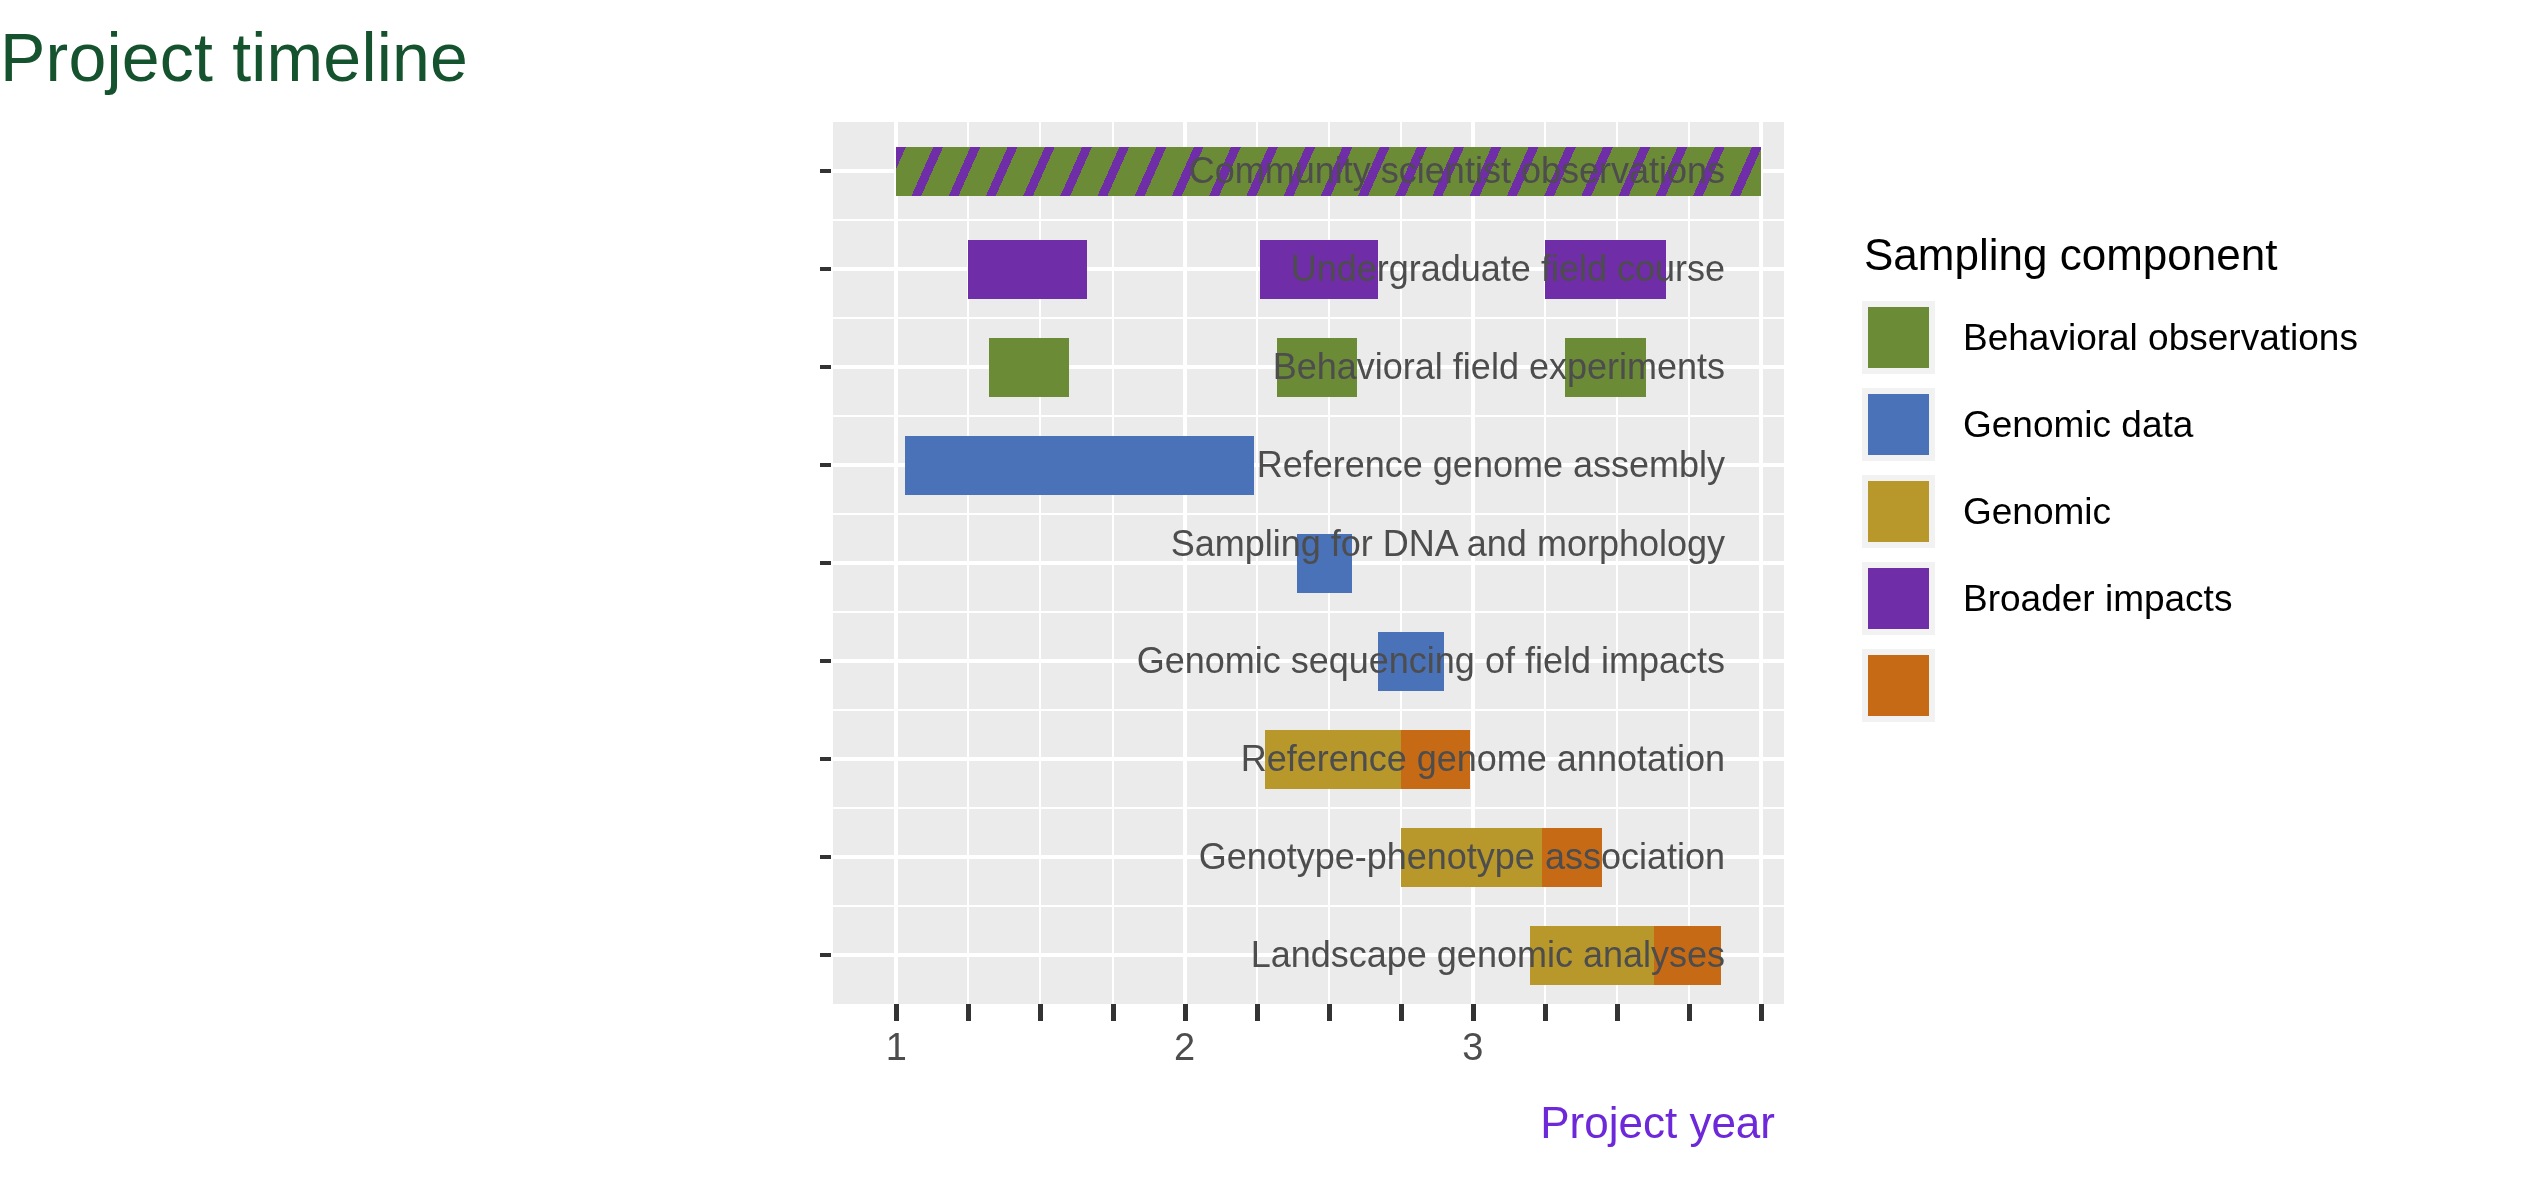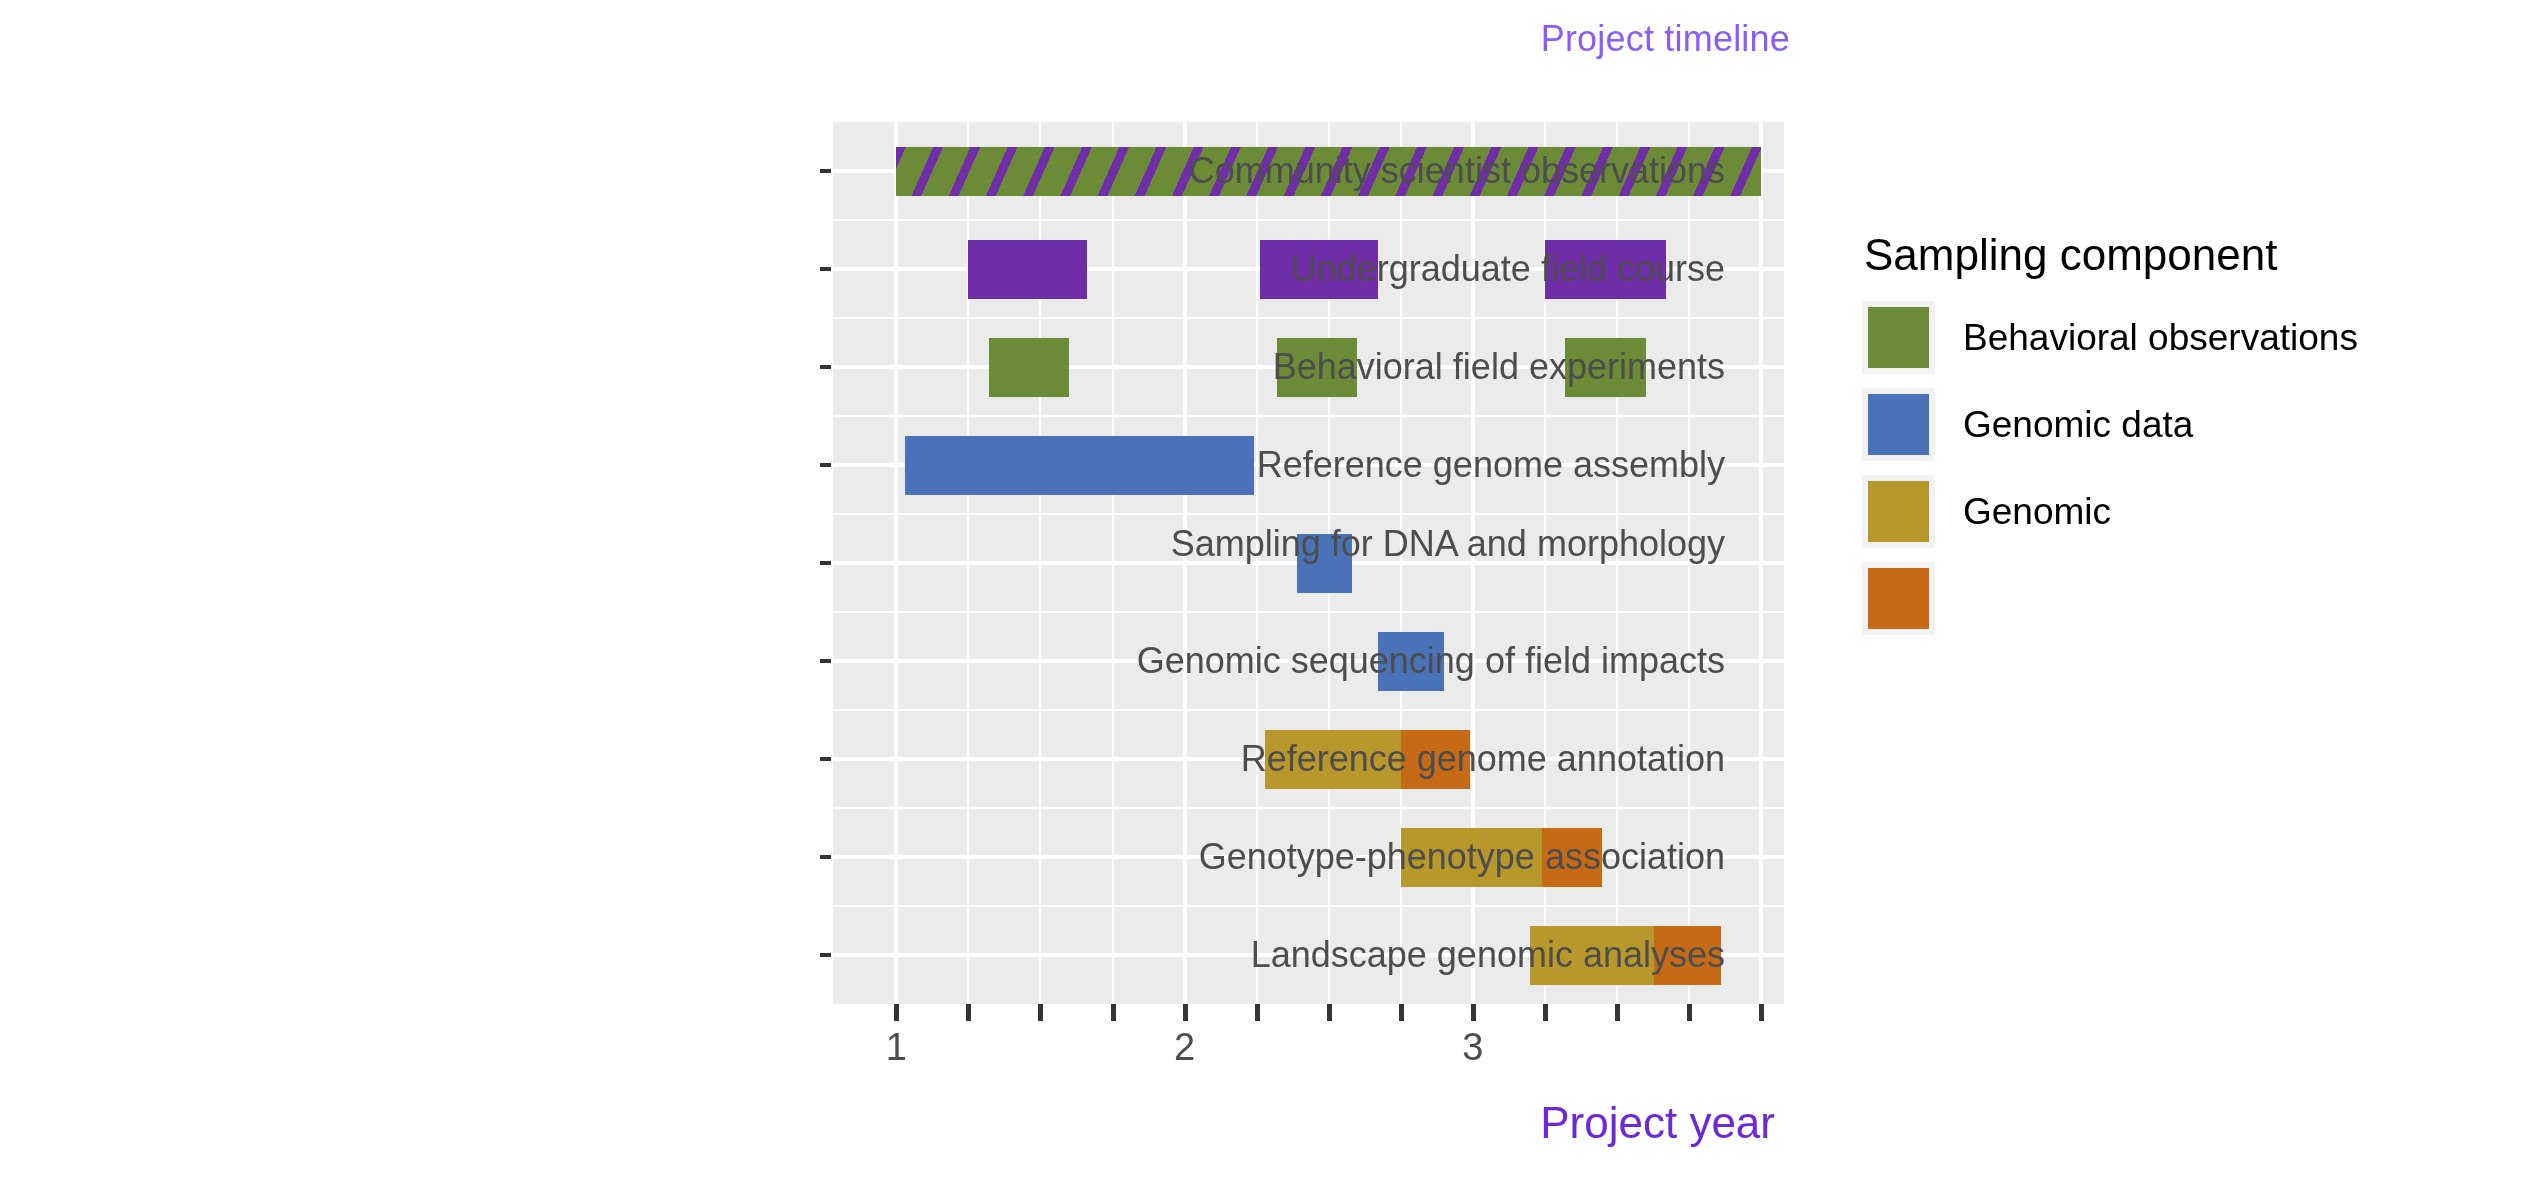--- a/index.html
+++ b/index.html
@@ -7,22 +7,22 @@
     width:2532px;height:1180px;background:#ffffff;
     font-family:"Liberation Sans", sans-serif;
     -webkit-font-smoothing:antialiased;
     overflow:hidden;
   }
   #figure{position:relative;width:2532px;height:1180px;}
 
   
   #plot-title{
     position:absolute;left:0;top:18px;width:1790px;
-    text-align:right;
-    font-size:36px;color:#8b5cf6;letter-spacing:.2px;
+    text-align:left;
+    font-size:68px;color:#14532d;letter-spacing:.2px;
     white-space:nowrap;
   }
 
   
   #panel{
     position:absolute;left:833px;top:122px;
     width:951px;height:882px;
     background:#ebebeb;
   }
   .grid-major{position:absolute;top:0;bottom:0;width:4px;background:#ffffff;}
@@ -195,19 +195,25 @@
           <div class="legend-label">Genomic data</div>
         </div>
         <div class="legend-row">
           <div class="legend-key">
             <div class="legend-swatch" style="background: rgb(184, 151, 43);"></div>
           </div>
           <div class="legend-label">Genomic</div>
         </div>
         <div class="legend-row">
           <div class="legend-key">
+            <div class="legend-swatch" style="background: rgb(111, 45, 168);"></div>
+          </div>
+          <div class="legend-label">Broader impacts</div>
+        </div>
+        <div class="legend-row">
+          <div class="legend-key">
             <div class="legend-swatch" style="background: rgb(199, 106, 22);"></div>
           </div>
         </div>
       </div>
   </div>
 
 </div>
 
 </body></html>

